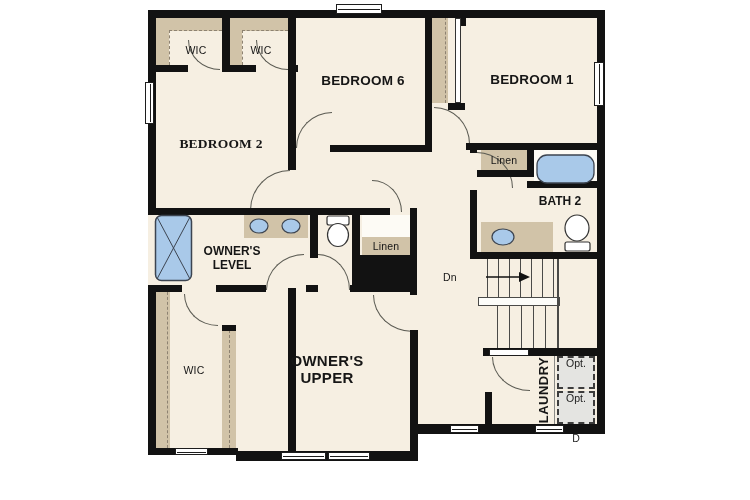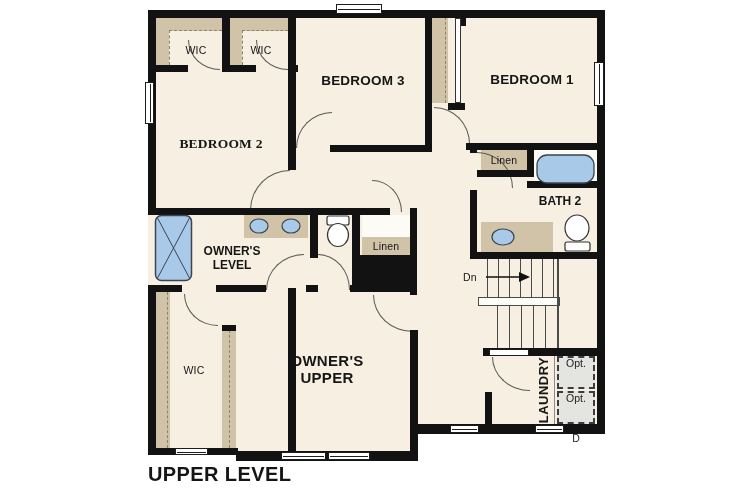--- a/index.html
+++ b/index.html
@@ -163,31 +163,30 @@
     <ellipse cx="503" cy="237" rx="11" ry="8" style="fill:var(--fixture-blue);stroke:#3c4450;stroke-width:1.2"></ellipse>
     <ellipse cx="577" cy="228" rx="12" ry="13" style="fill:#fff;stroke:#333;stroke-width:1.2"></ellipse>
     <rect x="565" y="242" width="25" height="9" rx="2" style="fill:#fff;stroke:#333;stroke-width:1.2"></rect>
     <line x1="486" y1="277" x2="519" y2="277" style="stroke:#111;stroke-width:1.5"></line>
     <polygon points="519,272 530,277 519,282" style="fill:#111"></polygon>
   </svg>
 
   <div class="lbl small" style="left:196px;top:50px;">WIC</div>
   <div class="lbl small" style="left:261px;top:50px;">WIC</div>
   <div class="lbl rm" style="left:221px;top:144px;font-family:Liberation Serif, serif;">BEDROOM 2</div>
-  <div class="lbl rm" style="left:363px;top:81px;">BEDROOM 3</div>
+  <div class="lbl rm" style="left:363px;top:81px;">BEDROOM 6</div>
   <div class="lbl rm" style="left:532px;top:80px;">BEDROOM 1</div>
   <div class="lbl small" style="left:504px;top:160px;">Linen</div>
   <div class="lbl bath" style="left:560px;top:202px;">BATH 2</div>
   <div class="lbl small" style="left:386px;top:246px;">Linen</div>
   <div class="lbl bath" style="left:232px;top:259px;">
     <span>OWNER'S</span>
     <span>LEVEL</span>
   </div>
   <div class="lbl rm2" style="left:327px;top:369px;">
     <span>OWNER'S</span>
     <span>UPPER</span>
   </div>
-  <div class="lbl small" style="left:470px;top:277px;">Dn</div>
+  <div class="lbl small" style="left:450px;top:277px;">Dn</div>
   <div class="lbl vert" style="left:544px;top:390px;">LAUNDRY</div>
   <div class="lbl small" style="left:194px;top:370px;">WIC</div>
 
-  <div id="title">UPPER LEVEL</div>
 </div>
 
 </body></html>

